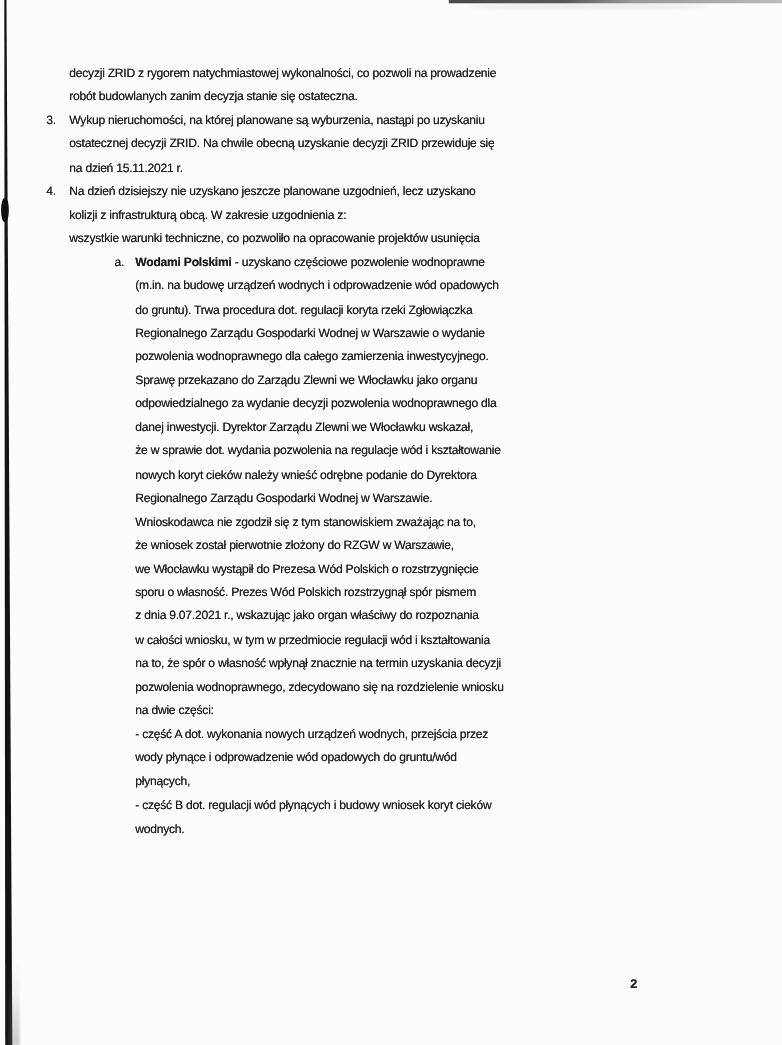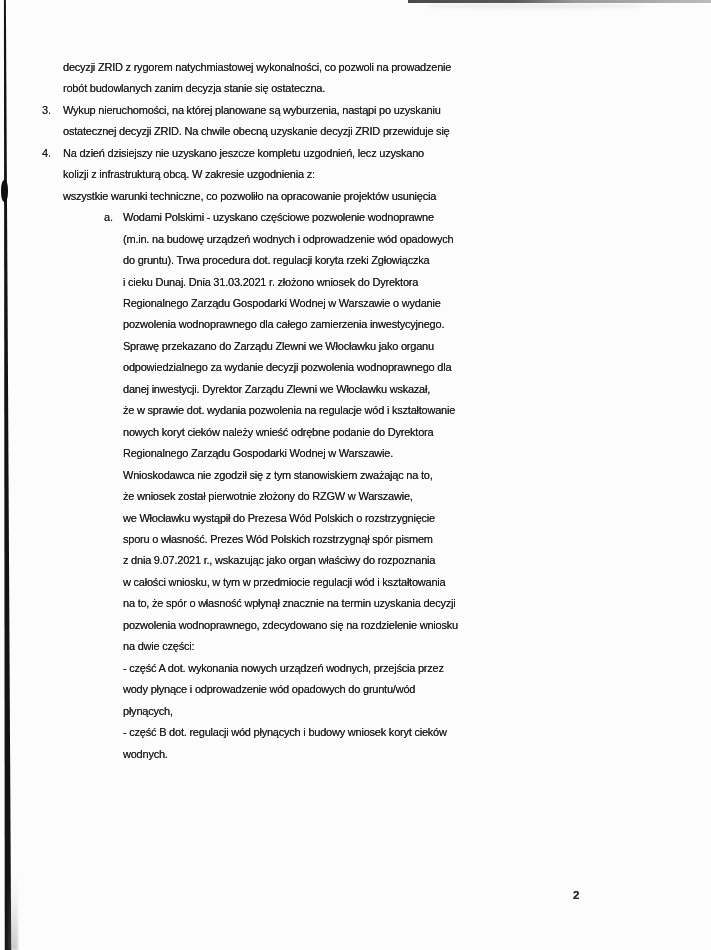--- a/index.html
+++ b/index.html
@@ -65,21 +65,21 @@
   }
   .block { position: relative; }
   .block .line { white-space: nowrap; }
   .block .marker {
     position: absolute;
     top: 0;
   }
   .block.numbered .marker { left: -21px; }
   .block.lettered { margin-left: 60px; }
   .block.lettered .marker { left: -19px; }
-  .line b { font-weight: 400; }
+  .line b { font-weight: 700; }
   .page-number {
     position: absolute;
     left: 573px;
     top: 889px;
     font-size: 11.5px;
     font-weight: 700;
     letter-spacing: 0;
     color: #262626;
     text-shadow: 0 0 0.3px rgba(20,20,20,0.7);
   }
@@ -95,33 +95,33 @@
 
 <div class="text-area" id="text-area">
     <div class="block continuation">
       <div class="line">decyzji ZRID z rygorem natychmiastowej wykonalności, co pozwoli na prowadzenie</div>
       <div class="line">robót budowlanych zanim decyzja stanie się ostateczna.</div>
     </div>
     <div class="block numbered">
       <span class="marker">3.</span>
       <div class="line">Wykup nieruchomości, na której planowane są wyburzenia, nastąpi po uzyskaniu</div>
       <div class="line">ostatecznej decyzji ZRID. Na chwile obecną uzyskanie decyzji ZRID przewiduje się</div>
+      <div class="line">na dzień 15.11.2021 r.</div>
     </div>
     <div class="block numbered">
       <span class="marker">4.</span>
-      <div class="line">Na dzień dzisiejszy nie uzyskano jeszcze kompletu uzgodnień, lecz uzyskano</div>
+      <div class="line">Na dzień dzisiejszy nie uzyskano jeszcze planowane uzgodnień, lecz uzyskano</div>
       <div class="line">kolizji z infrastrukturą obcą. W zakresie uzgodnienia z:</div>
       <div class="line">wszystkie warunki techniczne, co pozwoliło na opracowanie projektów usunięcia</div>
     </div>
     <div class="block lettered">
       <span class="marker">a.</span>
       <div class="line"><b>Wodami Polskimi</b><span> - uzyskano częściowe pozwolenie wodnoprawne</span></div>
       <div class="line">(m.in. na budowę urządzeń wodnych i odprowadzenie wód opadowych</div>
       <div class="line">do gruntu). Trwa procedura dot. regulacji koryta rzeki Zgłowiączka</div>
-      <div class="line">i cieku Dunaj. Dnia 31.03.2021 r. złożono wniosek do Dyrektora</div>
       <div class="line">Regionalnego Zarządu Gospodarki Wodnej w Warszawie o wydanie</div>
       <div class="line">pozwolenia wodnoprawnego dla całego zamierzenia inwestycyjnego.</div>
       <div class="line">Sprawę przekazano do Zarządu Zlewni we Włocławku jako organu</div>
       <div class="line">odpowiedzialnego za wydanie decyzji pozwolenia wodnoprawnego dla</div>
       <div class="line">danej inwestycji. Dyrektor Zarządu Zlewni we Włocławku wskazał,</div>
       <div class="line">że w sprawie dot. wydania pozwolenia na regulacje wód i kształtowanie</div>
       <div class="line">nowych koryt cieków należy wnieść odrębne podanie do Dyrektora</div>
       <div class="line">Regionalnego Zarządu Gospodarki Wodnej w Warszawie.</div>
       <div class="line">Wnioskodawca nie zgodził się z tym stanowiskiem zważając na to,</div>
       <div class="line">że wniosek został pierwotnie złożony do RZGW w Warszawie,</div>

